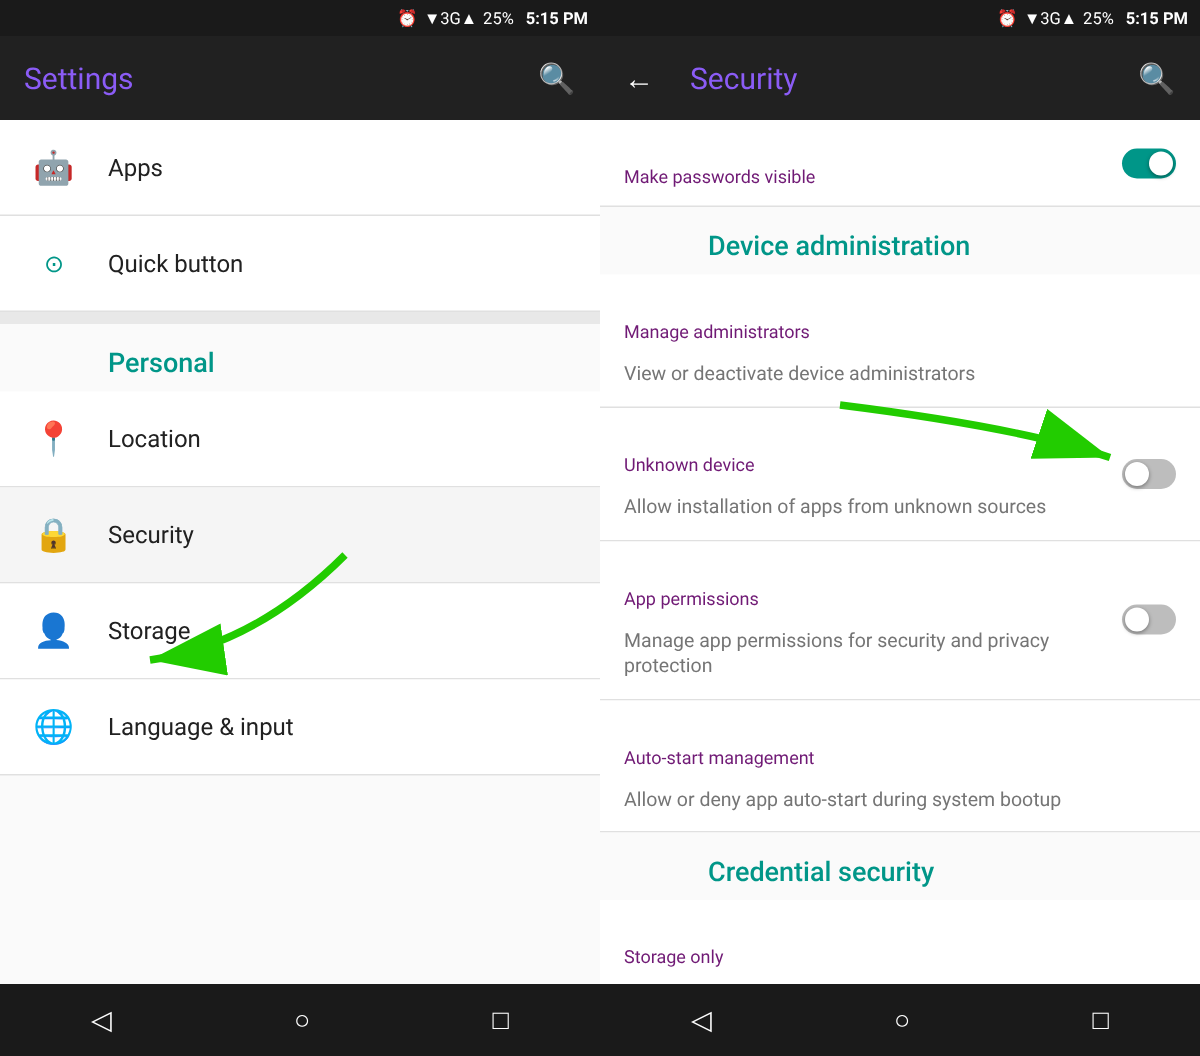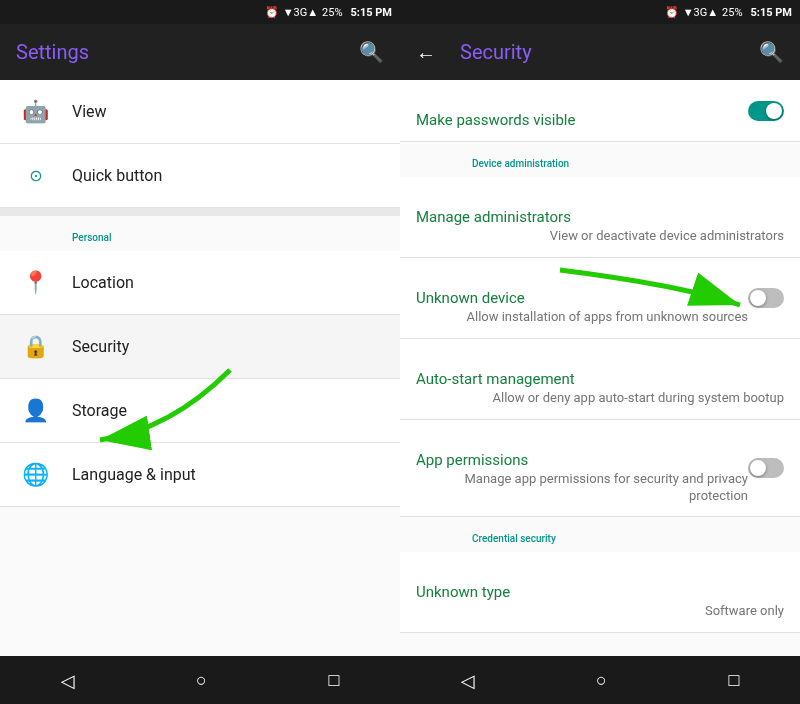--- a/index.html
+++ b/index.html
@@ -93,21 +93,21 @@
     .item-text {
       flex: 1;
     }
     .item-title {
       font-size: 16px;
       color: #212121;
     }
 
     .section-header {
       padding: 16px 16px 8px 72px;
-      font-size: 10px;
+      font-size: 18px;
       color: #009688;
       font-weight: 500;
       background: #fafafa;
     }
 
     .thick-divider {
       height: 8px;
       background: #e8e8e8;
     }
 
@@ -156,30 +156,29 @@
       padding: 12px 16px;
       min-height: 56px;
       border-bottom: 1px solid #e0e0e0;
       cursor: pointer;
       background: #fff;
     }
     .security-item-text {
       flex: 1;
     }
     .security-item-title {
-      font-size: 15px;
-      color: #15803d;
+      font-size: 12px;
+      color: #701a75;
       margin-top: 19px;
     }
     .security-item-subtitle {
       font-size: 13px;
       color: #757575;
-      margin-top: 2px;
+      margin-top: 14px;
       line-height: 1.3;
-      text-align: right;
     }
 
     
     .left-content {
       flex: 1;
       overflow: hidden;
     }
 
     
     .icon-teal { color: #009688; }
@@ -217,21 +216,21 @@
     <div class="toolbar">
       <span class="toolbar-title">Settings</span>
       <span class="toolbar-icon">🔍</span>
     </div>
 
     <div class="settings-list left-content">
 
       <div class="settings-item">
         <div class="item-icon icon-teal">🤖</div>
         <div class="item-text">
-          <div class="item-title">View</div>
+          <div class="item-title">Apps</div>
         </div>
       </div>
 
       <div class="settings-item">
         <div class="item-icon icon-teal" style="font-size:16px;">⊙</div>
         <div class="item-text">
           <div class="item-title">Quick button</div>
         </div>
       </div>
 
@@ -327,40 +326,40 @@
           <div class="security-item-title">Unknown device</div>
           <div class="security-item-subtitle">Allow installation of apps from unknown sources</div>
         </div>
         <div class="toggle off">
           <div class="toggle-knob"></div>
         </div>
       </div>
 
       <div class="security-item">
         <div class="security-item-text">
+          <div class="security-item-title">App permissions</div>
+          <div class="security-item-subtitle">Manage app permissions for security and privacy protection</div>
+        </div>
+        <div class="toggle off">
+          <div class="toggle-knob"></div>
+        </div>
+      </div>
+
+      <div class="security-item">
+        <div class="security-item-text">
           <div class="security-item-title">Auto-start management</div>
           <div class="security-item-subtitle">Allow or deny app auto-start during system bootup</div>
         </div>
       </div>
 
-      <div class="security-item">
-        <div class="security-item-text">
-          <div class="security-item-title">App permissions</div>
-          <div class="security-item-subtitle">Manage app permissions for security and privacy protection</div>
-        </div>
-        <div class="toggle off">
-          <div class="toggle-knob"></div>
-        </div>
-      </div>
-
       <div class="section-header">Credential security</div>
 
       <div class="security-item">
         <div class="security-item-text">
-          <div class="security-item-title">Unknown type</div>
+          <div class="security-item-title">Storage only</div>
           <div class="security-item-subtitle">Software only</div>
         </div>
       </div>
 
     </div>
 
     <div class="nav-bar">
       <span class="nav-btn">◁</span>
       <span class="nav-btn">○</span>
       <span class="nav-btn">□</span>

